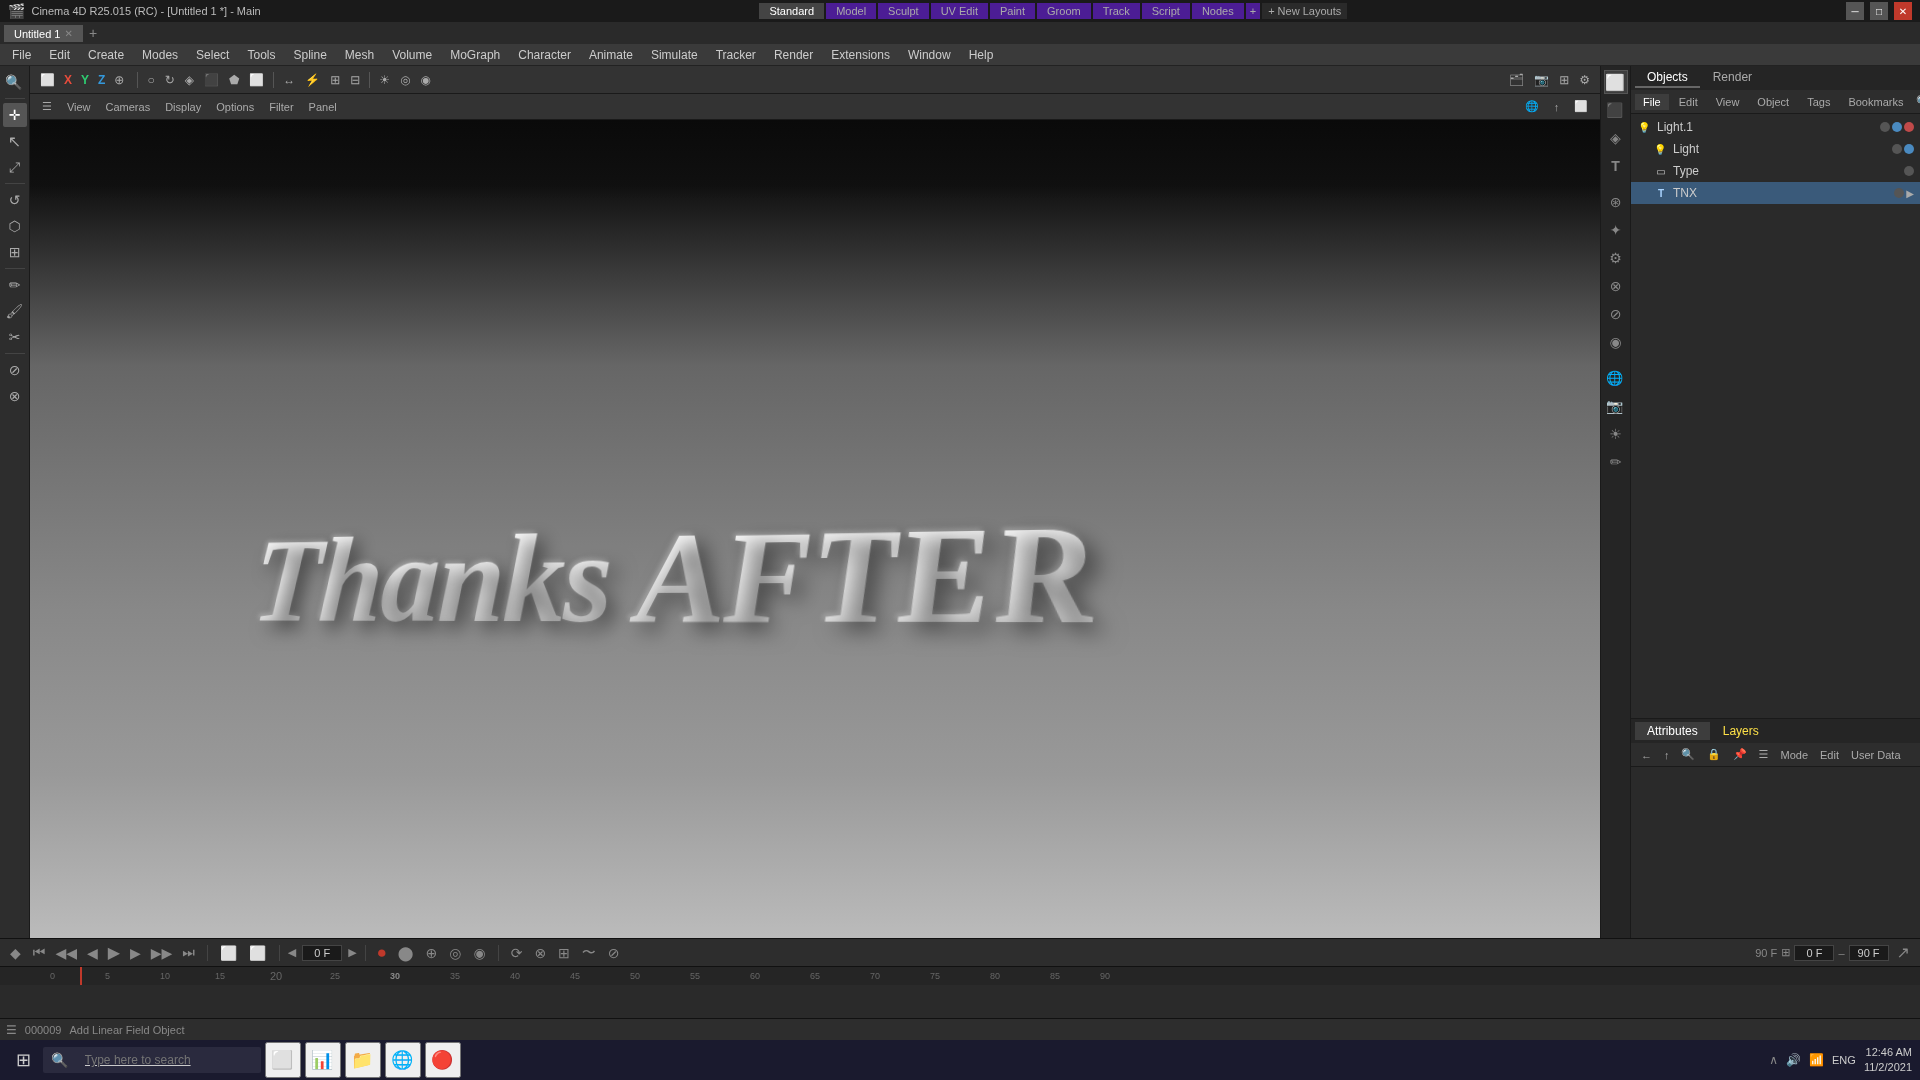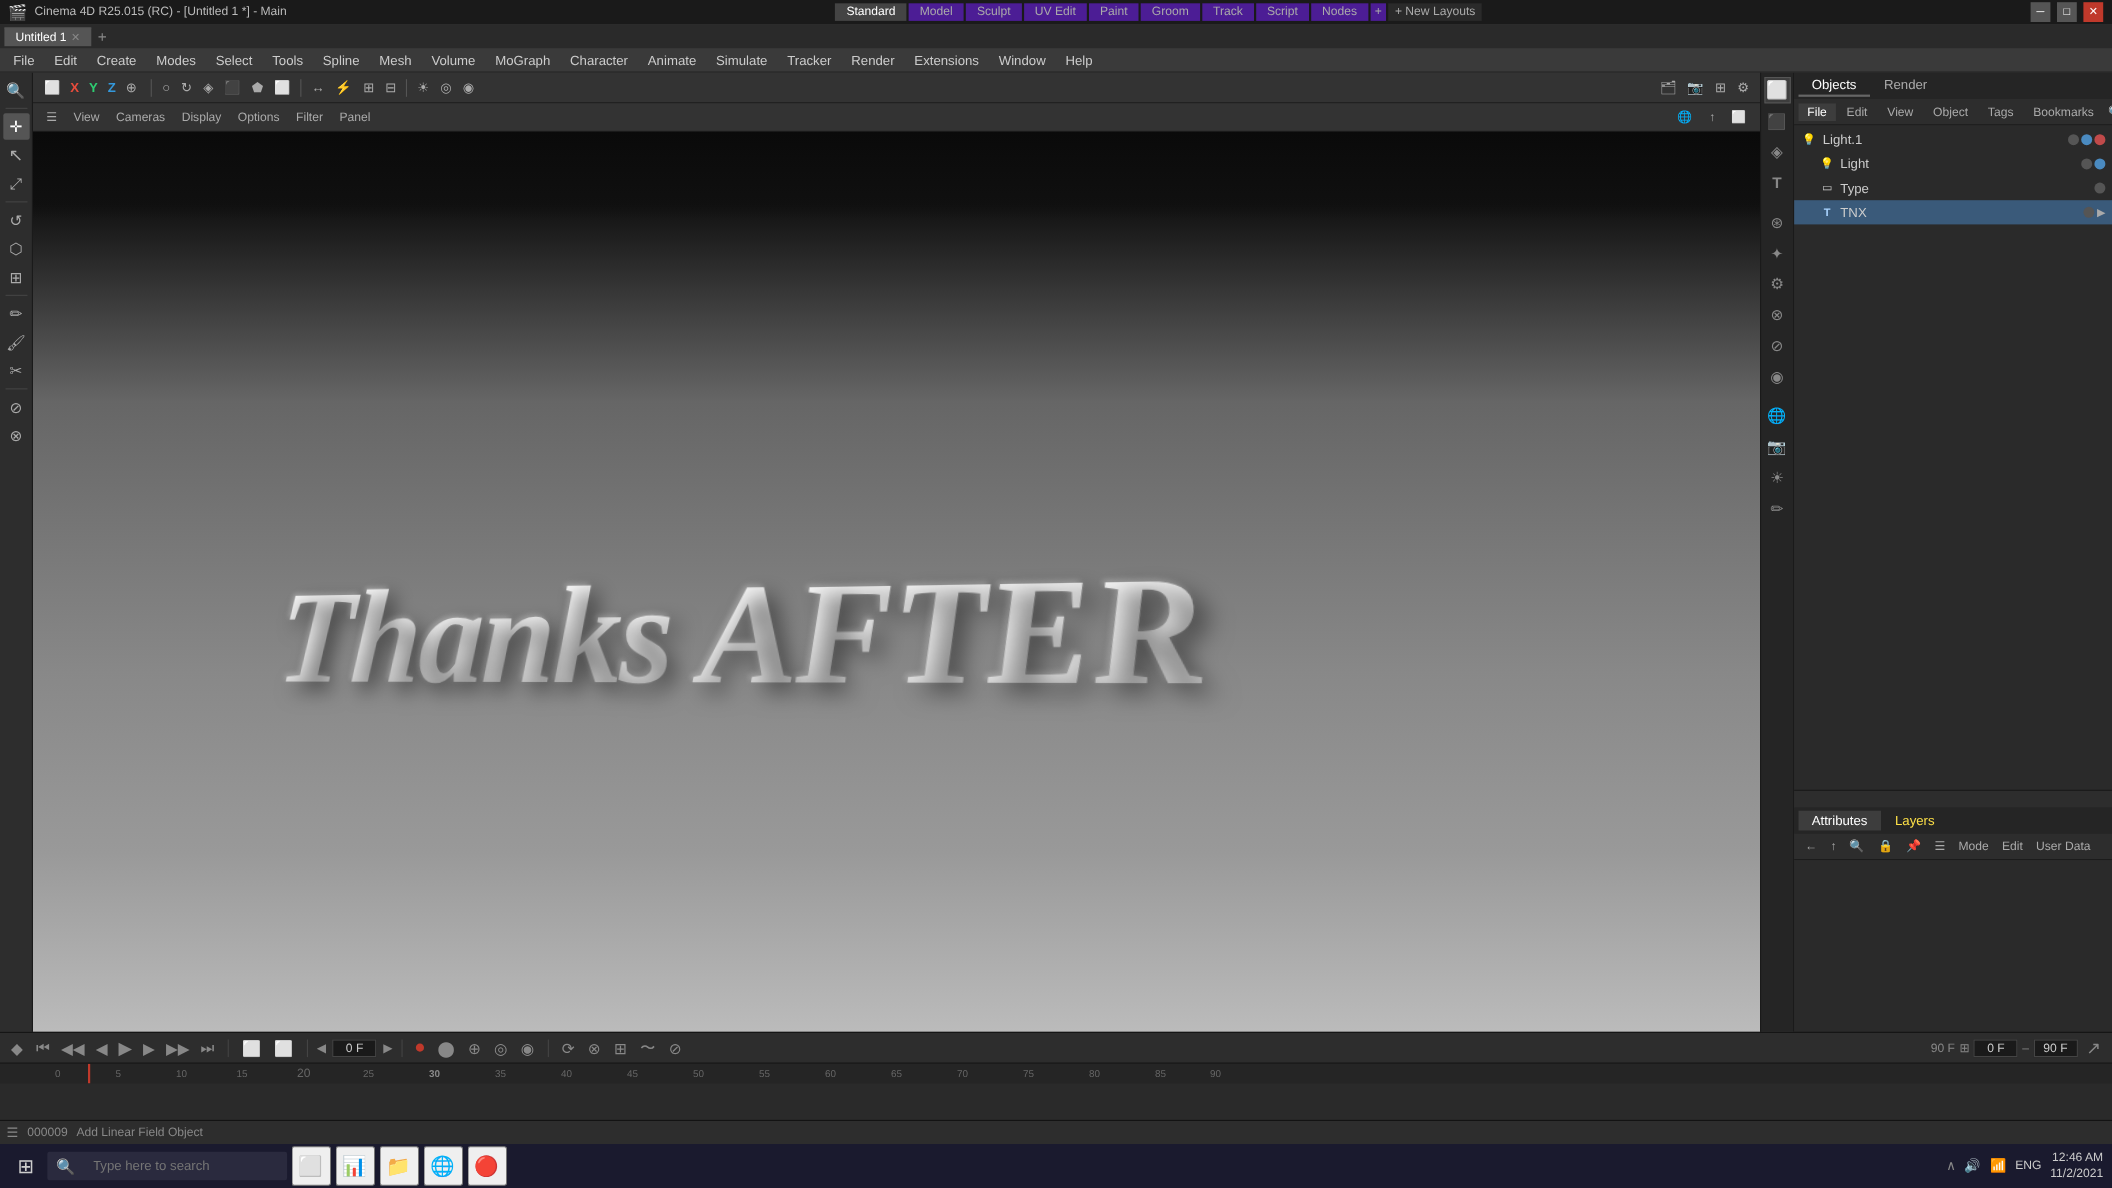--- a/index.html
+++ b/index.html
@@ -65,21 +65,21 @@
     .vis-dot-blue { background: #4a8ac0; }
     .vis-dot-red { background: #c04a4a; }
 
     
     #right-icon-strip { width: 30px; background: #252525; display: flex; flex-direction: column; align-items: center; padding: 4px 0; gap: 4px; border-left: 1px solid #1a1a1a; }
     .strip-icon { width: 24px; height: 24px; background: none; border: none; color: #888; cursor: pointer; display: flex; align-items: center; justify-content: center; font-size: 14px; }
     .strip-icon.active { color: #fff; background: #3d3d3d; }
 
     
     #attr-panel { height: 220px; background: #2d2d2d; border-top: 1px solid #1a1a1a; display: flex; flex-direction: column; }
-    #attr-tabs { height: 24px; background: #252525; display: flex; align-items: center; padding: 0 4px; gap: 1px; margin-top: 15px; }
+    #attr-tabs { height: 24px; background: #252525; display: flex; align-items: center; padding: 0 4px; gap: 1px; }
     .attr-tab { padding: 2px 12px; font-size: 12px; color: #fde047; cursor: pointer; }
     .attr-tab.active { color: #fff; background: #3d3d3d; }
     #attr-toolbar { height: 24px; background: #2d2d2d; display: flex; align-items: center; padding: 0 6px; gap: 4px; border-bottom: 1px solid #1a1a1a; }
     .attr-toolbar-btn { background: none; border: none; color: #aaa; font-size: 11px; cursor: pointer; padding: 1px 4px; }
     #attr-content { flex: 1; background: #2a2a2a; padding: 4px; }
 
     
     #timeline-area { height: 80px; background: #2a2a2a; border-top: 1px solid #111; display: flex; flex-direction: column; }
     #timeline-toolbar { height: 28px; background: #2d2d2d; display: flex; align-items: center; padding: 0 6px; gap: 4px; border-bottom: 1px solid #111; }
     .tl-btn { background: none; border: none; color: #888; cursor: pointer; font-size: 14px; padding: 2px 4px; }
@@ -88,21 +88,21 @@
     .tl-frame-input { background: #1a1a1a; border: 1px solid #444; color: #ccc; width: 40px; text-align: center; font-size: 11px; padding: 1px 2px; }
     #timeline-ruler { height: 18px; background: #252525; display: flex; align-items: center; padding: 0 4px; position: relative; overflow: hidden; }
     #timeline-playhead { position: absolute; top: 0; bottom: 0; width: 2px; background: #c0392b; left: 80px; }
 
     
     #statusbar { height: 22px; background: #2d2d2d; display: flex; align-items: center; padding: 0 6px; gap: 8px; border-top: 1px solid #111; font-size: 11px; color: #888; }
 
     
     #taskbar { height: 40px; background: #1a1a2e; display: flex; align-items: center; padding: 0 8px; gap: 4px; }
     .taskbar-btn { background: none; border: none; color: #ccc; cursor: pointer; padding: 4px 8px; font-size: 18px; }
-    .taskbar-search { background: #2a2a3e; border: none; color: #ccc; padding: 4px 12px; width: 180px; font-size: 12px; border-radius: 2px; }
+    .taskbar-search { background: #2a2a3e; border: none; color: #ccc; padding: 4px 12px; width: 180px; font-size: 12px; border-radius: 2px; text-decoration: underline; }
     .taskbar-app { width: 36px; height: 36px; display: flex; align-items: center; justify-content: center; cursor: pointer; font-size: 18px; }
     .taskbar-right { margin-left: auto; display: flex; align-items: center; gap: 8px; font-size: 11px; color: #ccc; }
     .taskbar-time { text-align: right; line-height: 1.4; }
 
     
     #app { display: flex; flex-direction: column; height: 1080px; }
     #content-area { display: flex; flex: 1; overflow: hidden; }
     #viewport-with-tools { display: flex; flex: 1; flex-direction: column; }
 
     

